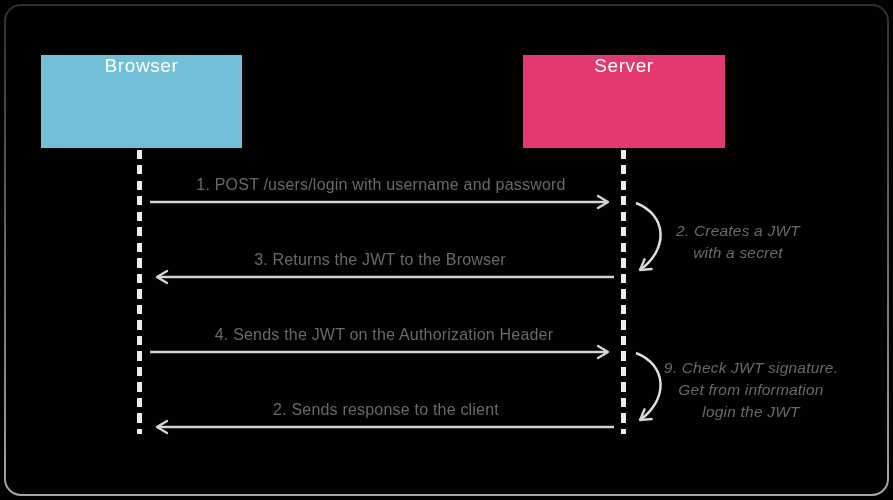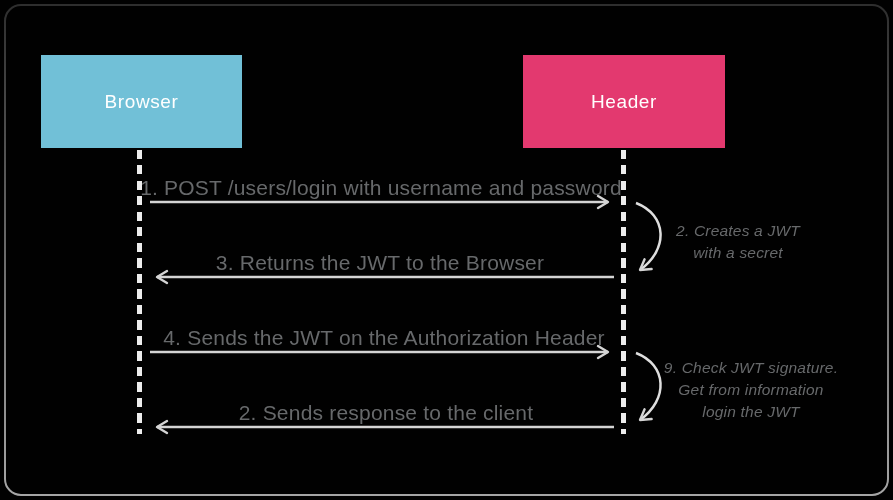--- a/index.html
+++ b/index.html
@@ -19,21 +19,21 @@
     position: absolute;
     inset: 0;
     width: 893px;
     height: 500px;
   }
   .actor {
     position: absolute;
     top: 55px;
     height: 93px;
     display: flex;
-    align-items: center;
+    align-items: flex-start;
     justify-content: center;
     color: #ffffff;
     font-size: 19px;
     letter-spacing: 0.6px;
   }
   .actor-browser { left: 41px; width: 201px; background: #71c0d7; }
   .actor-server  { left: 523px; width: 202px; background: #e3396f; }
   .lifeline {
     position: absolute;
     top: 150px;
@@ -45,21 +45,21 @@
       transparent 9px, transparent 15.5px
     );
   }
   .lifeline-browser { left: 137px; }
   .lifeline-server  { left: 621px; }
   .msg-label {
     position: absolute;
     transform: translateX(-50%);
     white-space: nowrap;
     color: #67696b;
-    font-size: 21px;
+    font-size: 16px;
     letter-spacing: 0.2px;
   }
   .msg-1 { left: 381px; top: 176px; }
   .msg-3 { left: 380px; top: 251px; }
   .msg-4 { left: 384px; top: 326px; }
   .msg-6 { left: 386px; top: 401px; }
   .note-label {
     position: absolute;
     transform: translateX(-50%);
     text-align: center;
@@ -97,21 +97,21 @@
     <line x1="614" y1="427" x2="157" y2="427" stroke="#d4d4d4" stroke-width="2.5" marker-end="url(#arrowhead)"></line>
 
     <path d="M 636 203 C 667 215, 669 249, 640 270" fill="none" stroke="#dedede" stroke-width="2.5" marker-end="url(#arrowhead)"></path>
     <path d="M 636 353 C 667 365, 669 399, 640 420" fill="none" stroke="#dedede" stroke-width="2.5" marker-end="url(#arrowhead)"></path>
   </svg>
 
   <div class="actor actor-browser" style="background: rgb(113, 192, 215);">
     <span>Browser</span>
   </div>
   <div class="actor actor-server" style="background: rgb(227, 57, 111);">
-    <span>Header</span>
+    <span>Server</span>
   </div>
 
   <div class="lifeline lifeline-browser"></div>
   <div class="lifeline lifeline-server"></div>
 
   <div class="msg-label msg-1">1. POST /users/login with username and password</div>
   <div class="msg-label msg-3">3. Returns the JWT to the Browser</div>
   <div class="msg-label msg-4">4. Sends the JWT on the Authorization Header</div>
   <div class="msg-label msg-6">2. Sends response to the client</div>
 

